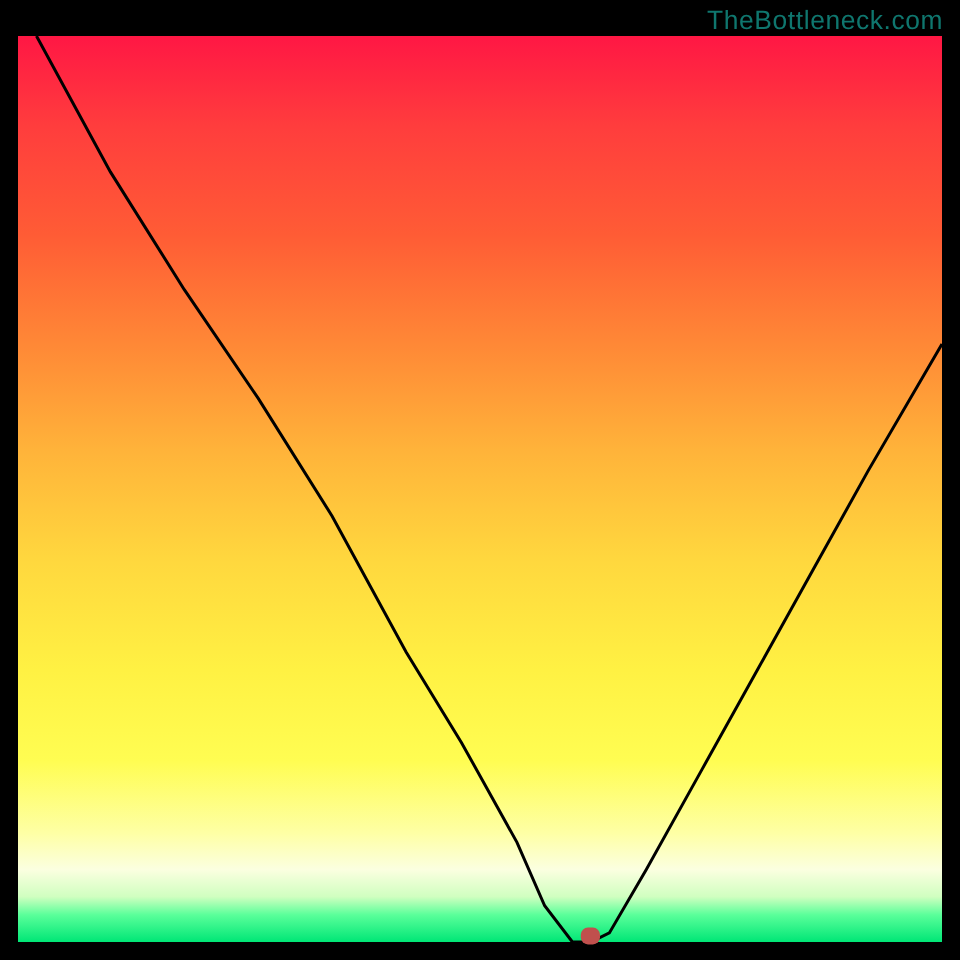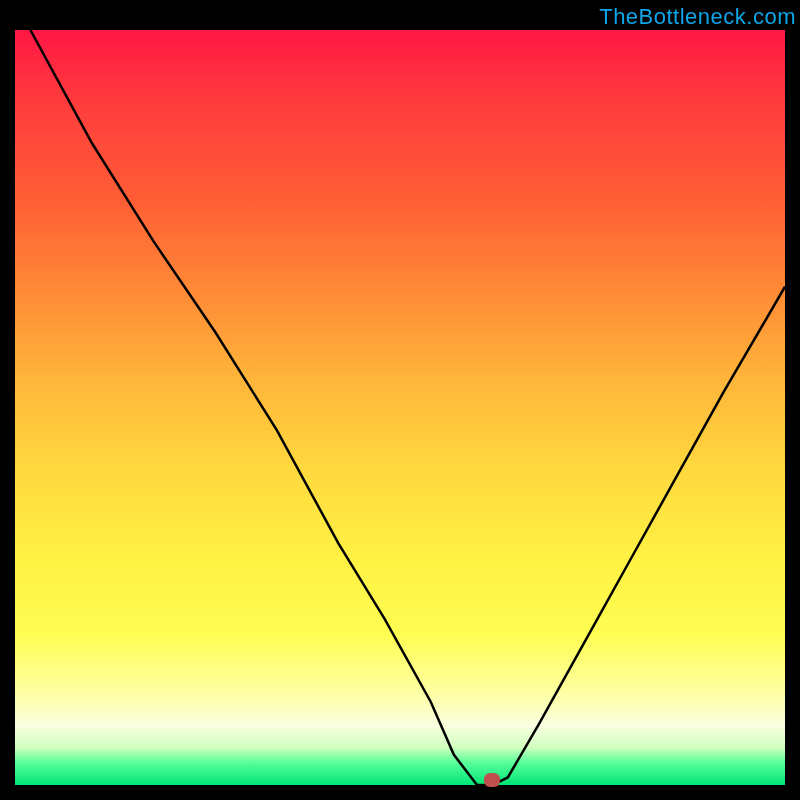--- a/index.html
+++ b/index.html
@@ -7,22 +7,22 @@
     padding: 0;
     width: 800px;
     height: 800px;
     background: #000;
     position: relative;
     font-family: Arial, sans-serif;
   }
   .watermark {
     position: absolute;
     top: 4px;
-    right: 4px;
-    color: #0ea5e9;
+    right: 14px;
+    color: #0f766e;
     font-size: 22px;
     font-weight: 500;
     letter-spacing: 0.5px;
     margin-left: 15px;
   }
   .plot-area {
     position: absolute;
     left: 15px;
     top: 30px;
     width: 770px;

